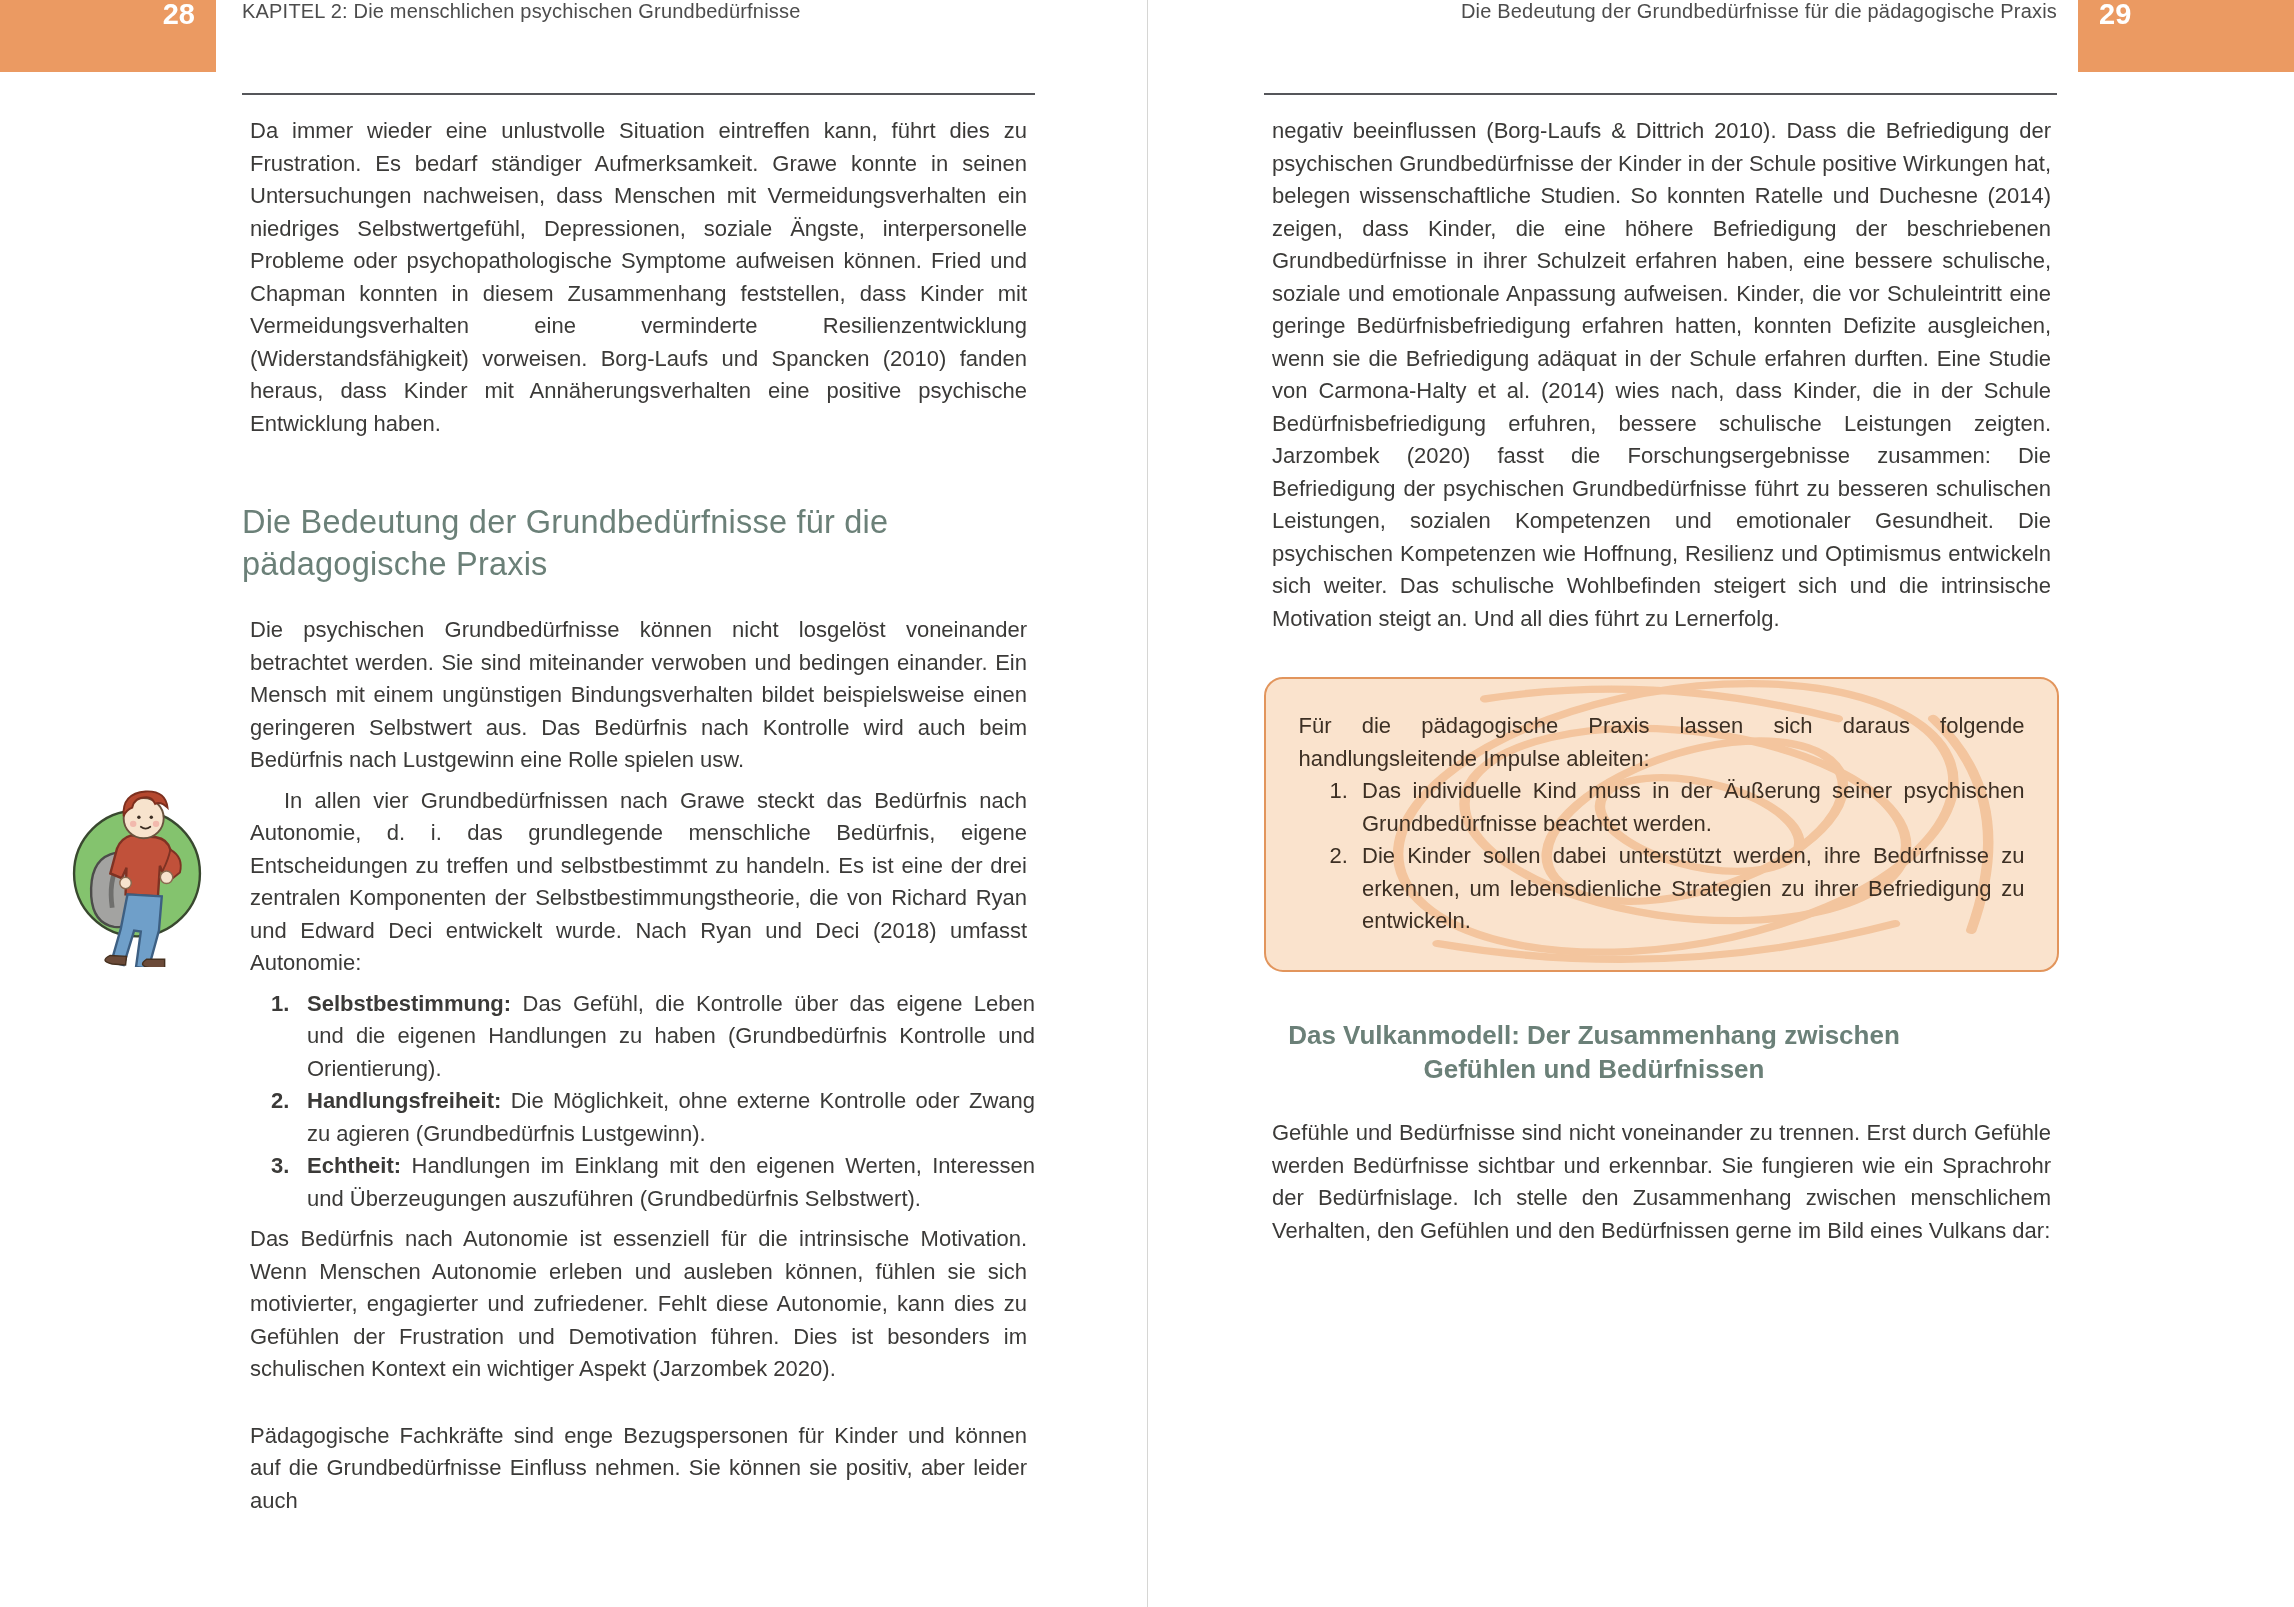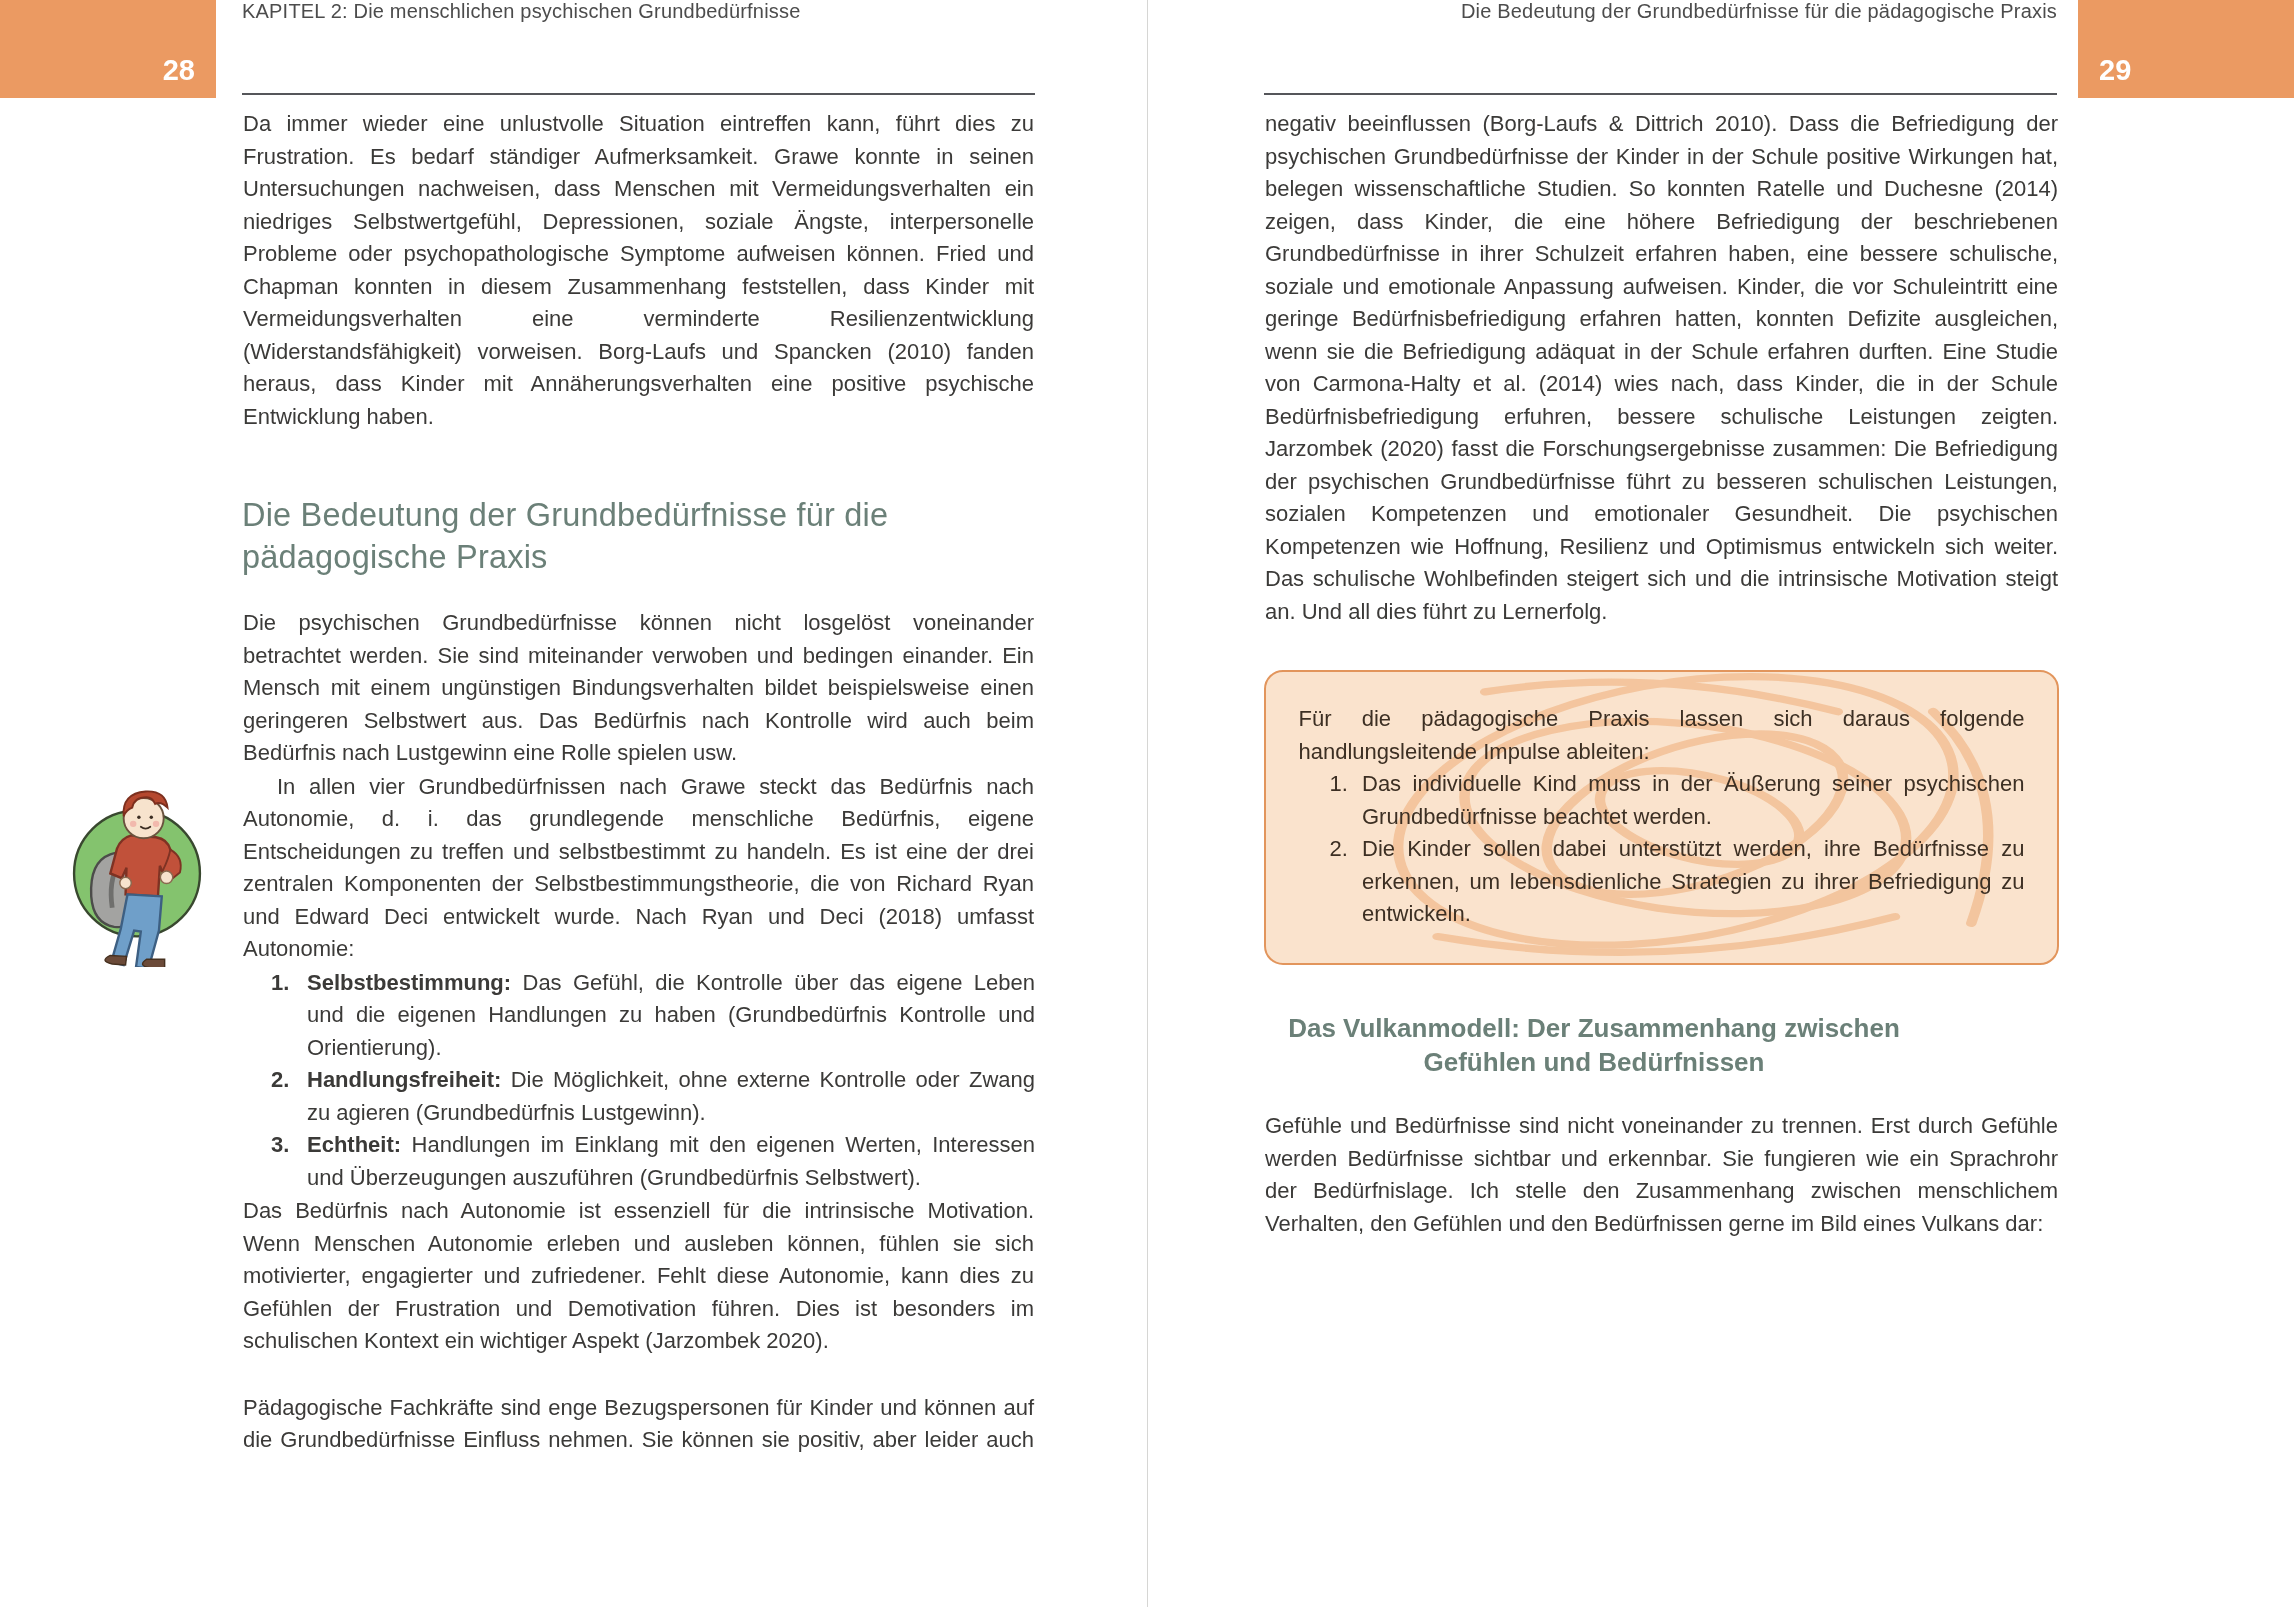--- a/index.html
+++ b/index.html
@@ -1,38 +1,38 @@
 <!DOCTYPE html>
 <html lang="de" style="--accent_orange: #eb9a62; --accent_teal: #6b8078; --box_bg: #fae3cd; --box_border: #e2955c; --box_swirl: #f2c096; --illustration_green: #84c36e; --rule_gray: #55565a;"><head>
 <meta charset="utf-8">
 <style>
   html,body{margin:0;padding:0;width:2294px;height:1608px;background:#ffffff;overflow:hidden;}
   body{font-family:"Liberation Sans","DejaVu Sans",sans-serif;color:#3b3a38;-webkit-font-smoothing:antialiased;}
 
   
-  .tab{position:absolute;top:0;height:98px;width:216px;background:var(--accent_orange,#eb9a62);display:flex;align-items:flex-end;}
+  .tab{position:absolute;top:0;height:72px;width:216px;background:var(--accent_orange,#eb9a62);display:flex;}
   .tab-left{left:0;justify-content:flex-end;}
   .tab-right{left:2078px;justify-content:flex-start;}
   .tab .num{color:#ffffff;font-weight:bold;font-size:29px;line-height:1;padding:0 21px 13.4px 21px;}
 
   
   .runhead{position:absolute;top:0;height:93px;width:793px;border-bottom:2.9px solid #55565a;
            display:flex;font-size:20px;color:#4c4c4c;letter-spacing:0.2px;}
   .runhead span{padding-bottom:8.6px;display:block;width:100%;}
   .runhead-left{left:242px;}
   .runhead-right{left:1264px;text-align:right;}
 
   
   .gutter{position:absolute;left:1147px;top:0;width:1px;height:1608px;background:#d6d6d4;}
 
   
   .col{position:absolute;top:107px;width:793px;font-size:22px;line-height:32.5px;text-align:justify;hyphens:auto;}
   .col-left{left:242px;}
   .col-right{left:1264px;width:795px;}
-  .col p{margin:1px;}
+  .col p{margin:8px;}
   p.cont{text-align-last:justify;}
   .indent{text-indent:34px;}
   .gap-top{margin-top:34px !important;}
 
   h1.section{font-family:"Liberation Sans",sans-serif;font-weight:400;color:var(--accent_teal,#6b8078);
              font-size:32.5px;line-height:42px;margin:61px 0 29px 0;text-align:left;letter-spacing:0.2px;}
   h2.subsection{font-weight:700;color:var(--accent_teal,#6b8078);font-size:26px;line-height:34px;
                 margin:46px 0 31px 0;text-align:center;max-width:660px;}
 
   

